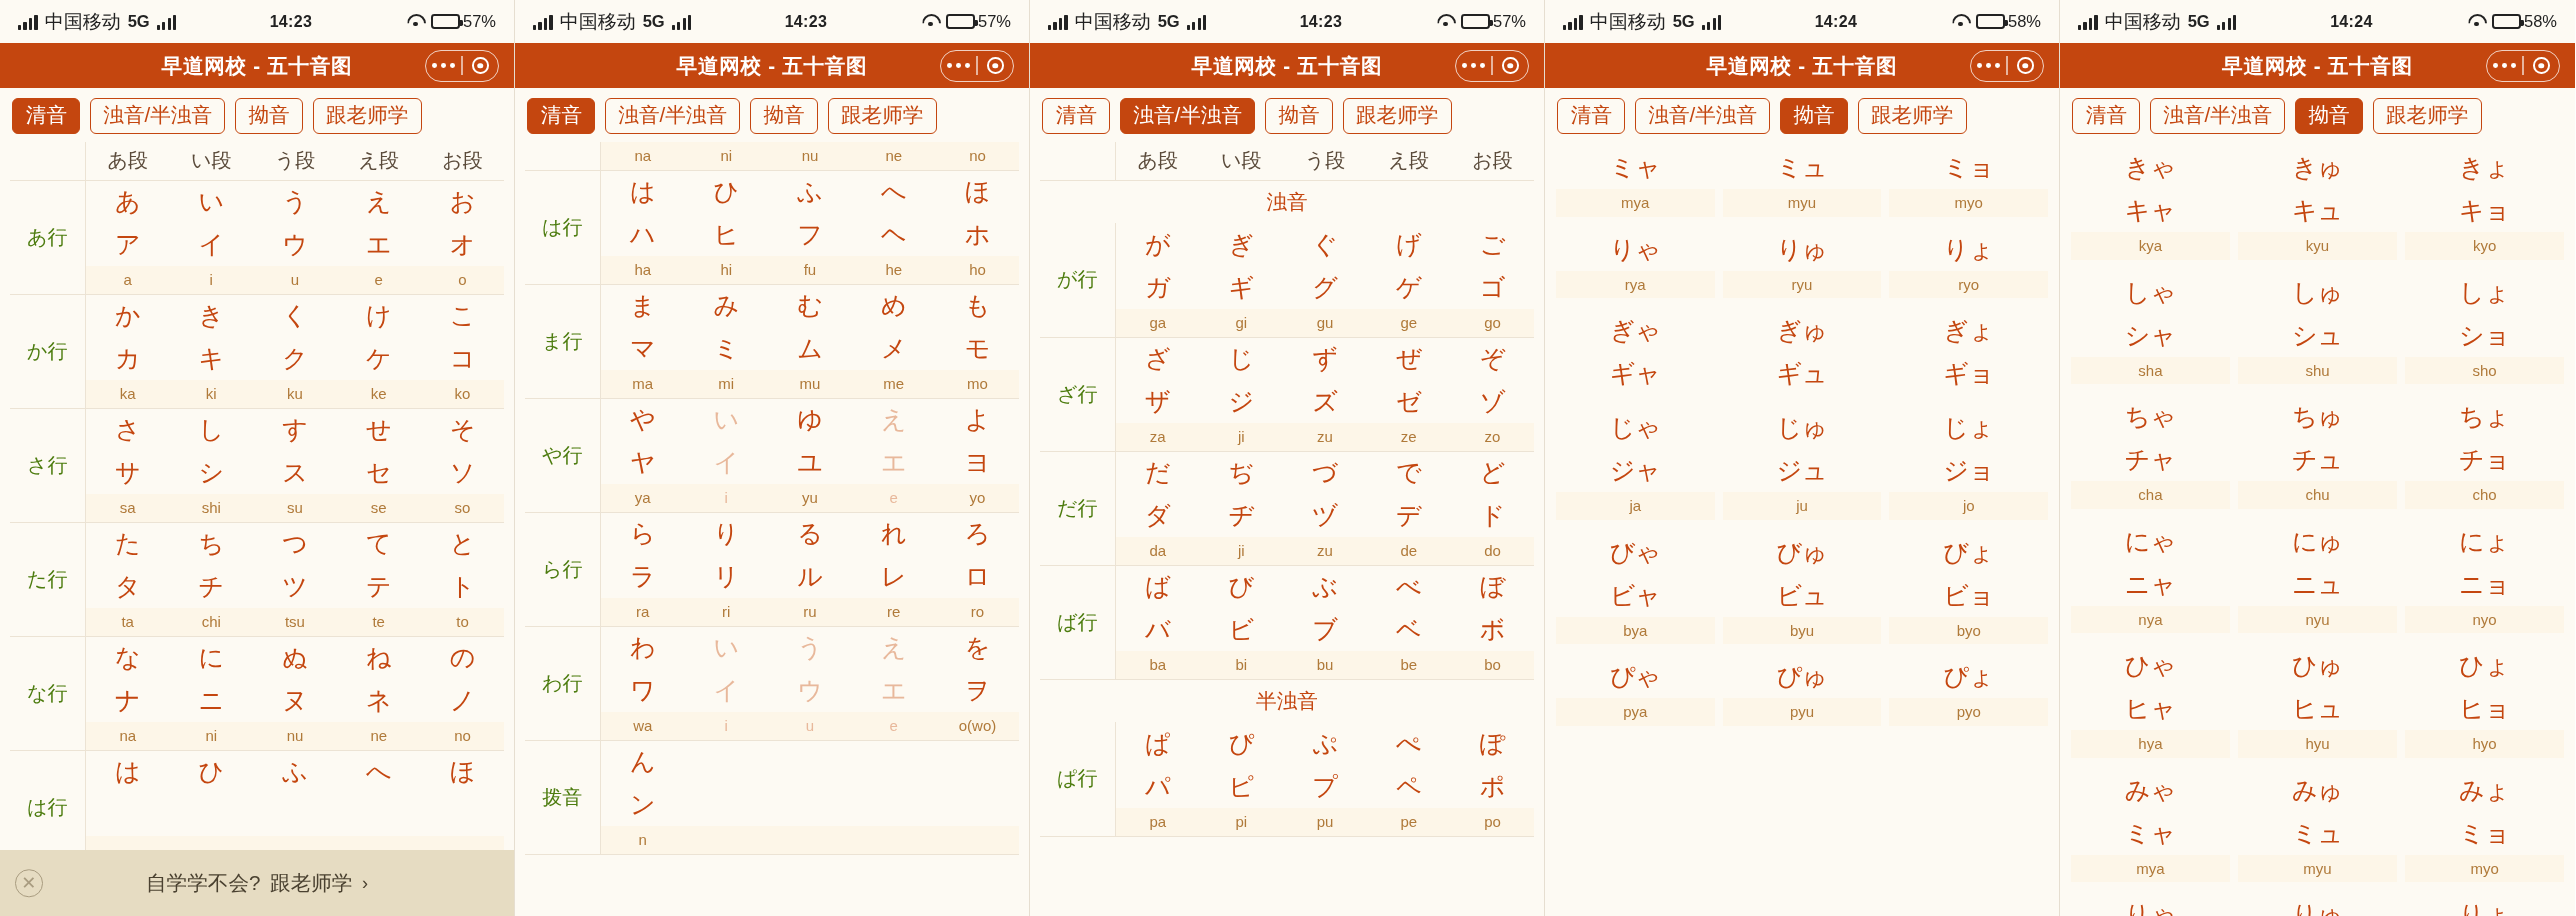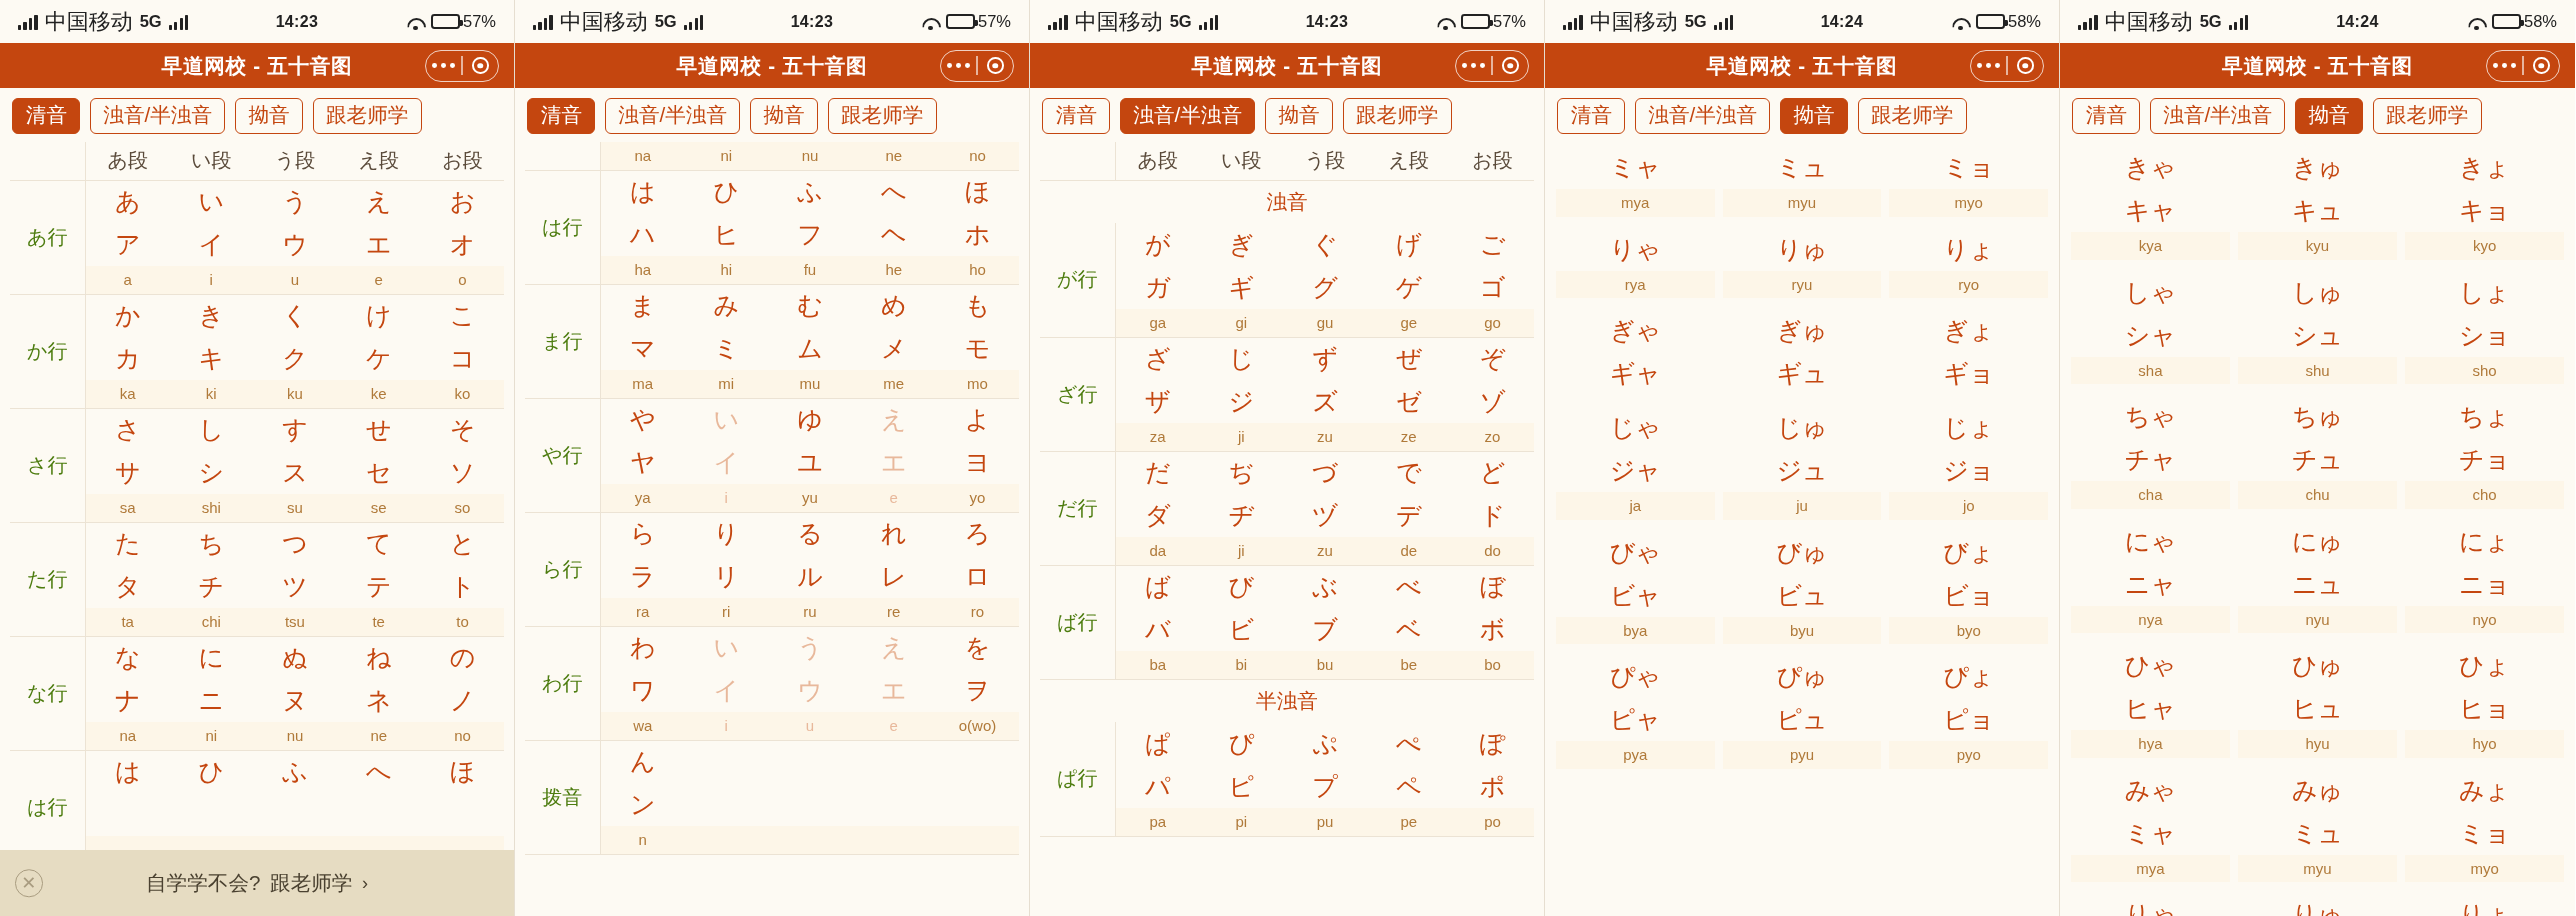--- a/index.html
+++ b/index.html
@@ -5,26 +5,26 @@
   * { box-sizing: border-box; margin:0; padding:0; }
   html,body { width:2576px; height:916px; background:#fff; font-family:"Liberation Sans", sans-serif; }
   .screens { display:flex; width:2576px; height:916px; }
   .screen { width:515px; height:916px; background:#fdfaf3; position:relative; overflow:hidden; border-right:1.4px solid #e6ded0; }
   .screen:last-child { border-right:none; }
 
   
   .statusbar { height:43px; display:flex; align-items:center; padding:0 18px; font-size:18.5px; color:#222; }
   .sb-left { display:flex; align-items:center; gap:6.9px; flex:0 0 auto; }
   .sb-center { flex:1; text-align:center; font-weight:600; letter-spacing:0.3px; font-size:16px; }
-  .sb-right { display:flex; align-items:flex-end; gap:6.9px; flex:0 0 auto; }
+  .sb-right { display:flex; align-items:flex-start; gap:6.9px; flex:0 0 auto; }
   .bars { display:inline-flex; align-items:flex-end; gap:2.1px; height:16.5px; }
   .bars i { display:block; width:3.4px; background:#222; border-radius:0.7px; }
   .bars i:nth-child(1){height:4.8px} .bars i:nth-child(2){height:8.2px}
   .bars i:nth-child(3){height:11.7px} .bars i:nth-child(4){height:15px}
-  .carrier { font-size:22px; }
+  .carrier { font-size:19px; }
   .netlabel { font-size:16.5px; font-weight:700; }
   .wifi { width:19px; height:15px; position:relative; display:inline-block; }
   .wifi:before{ content:""; position:absolute; left:2.1px; top:2.1px; width:15px; height:15px;
     border:2.7px solid #222; border-radius:50%; clip-path:polygon(0 0,100% 0,100% 48%,0 48%); }
   .wifi:after{ content:""; position:absolute; left:7.6px; top:9.6px; width:4.8px; height:4.8px; background:#222; border-radius:50%; }
   .batt { display:inline-flex; align-items:center; gap:2.7px; font-size:16.5px; }
   .batt .shell { width:29px; height:14.4px; border:2.1px solid #222; border-radius:3.4px; position:relative; padding:1.4px; }
   .batt .shell:after{ content:""; position:absolute; right:-4.8px; top:3.4px; width:2.7px; height:6.2px; background:#222; border-radius:0 1.4px 1.4px 0; }
   .batt .fill { height:100%; background:#f08a1e; border-radius:1.4px; }
 
@@ -916,31 +916,20 @@
             </div>
             <div class="ycell">
               <div class="ykana">ぴゅ</div>
             </div>
             <div class="ycell">
               <div class="ykana">ぴょ</div>
             </div>
           </div>
           <div class="yrow">
             <div class="ycell">
-              <div class="ykana">ピャ</div>
-            </div>
-            <div class="ycell">
-              <div class="ykana">ピュ</div>
-            </div>
-            <div class="ycell">
-              <div class="ykana">ピョ</div>
-            </div>
-          </div>
-          <div class="yrow">
-            <div class="ycell">
               <div class="yrom">pya</div>
             </div>
             <div class="ycell">
               <div class="yrom">pyu</div>
             </div>
             <div class="ycell">
               <div class="yrom">pyo</div>
             </div>
           </div>
           <div class="yspacer"></div>

